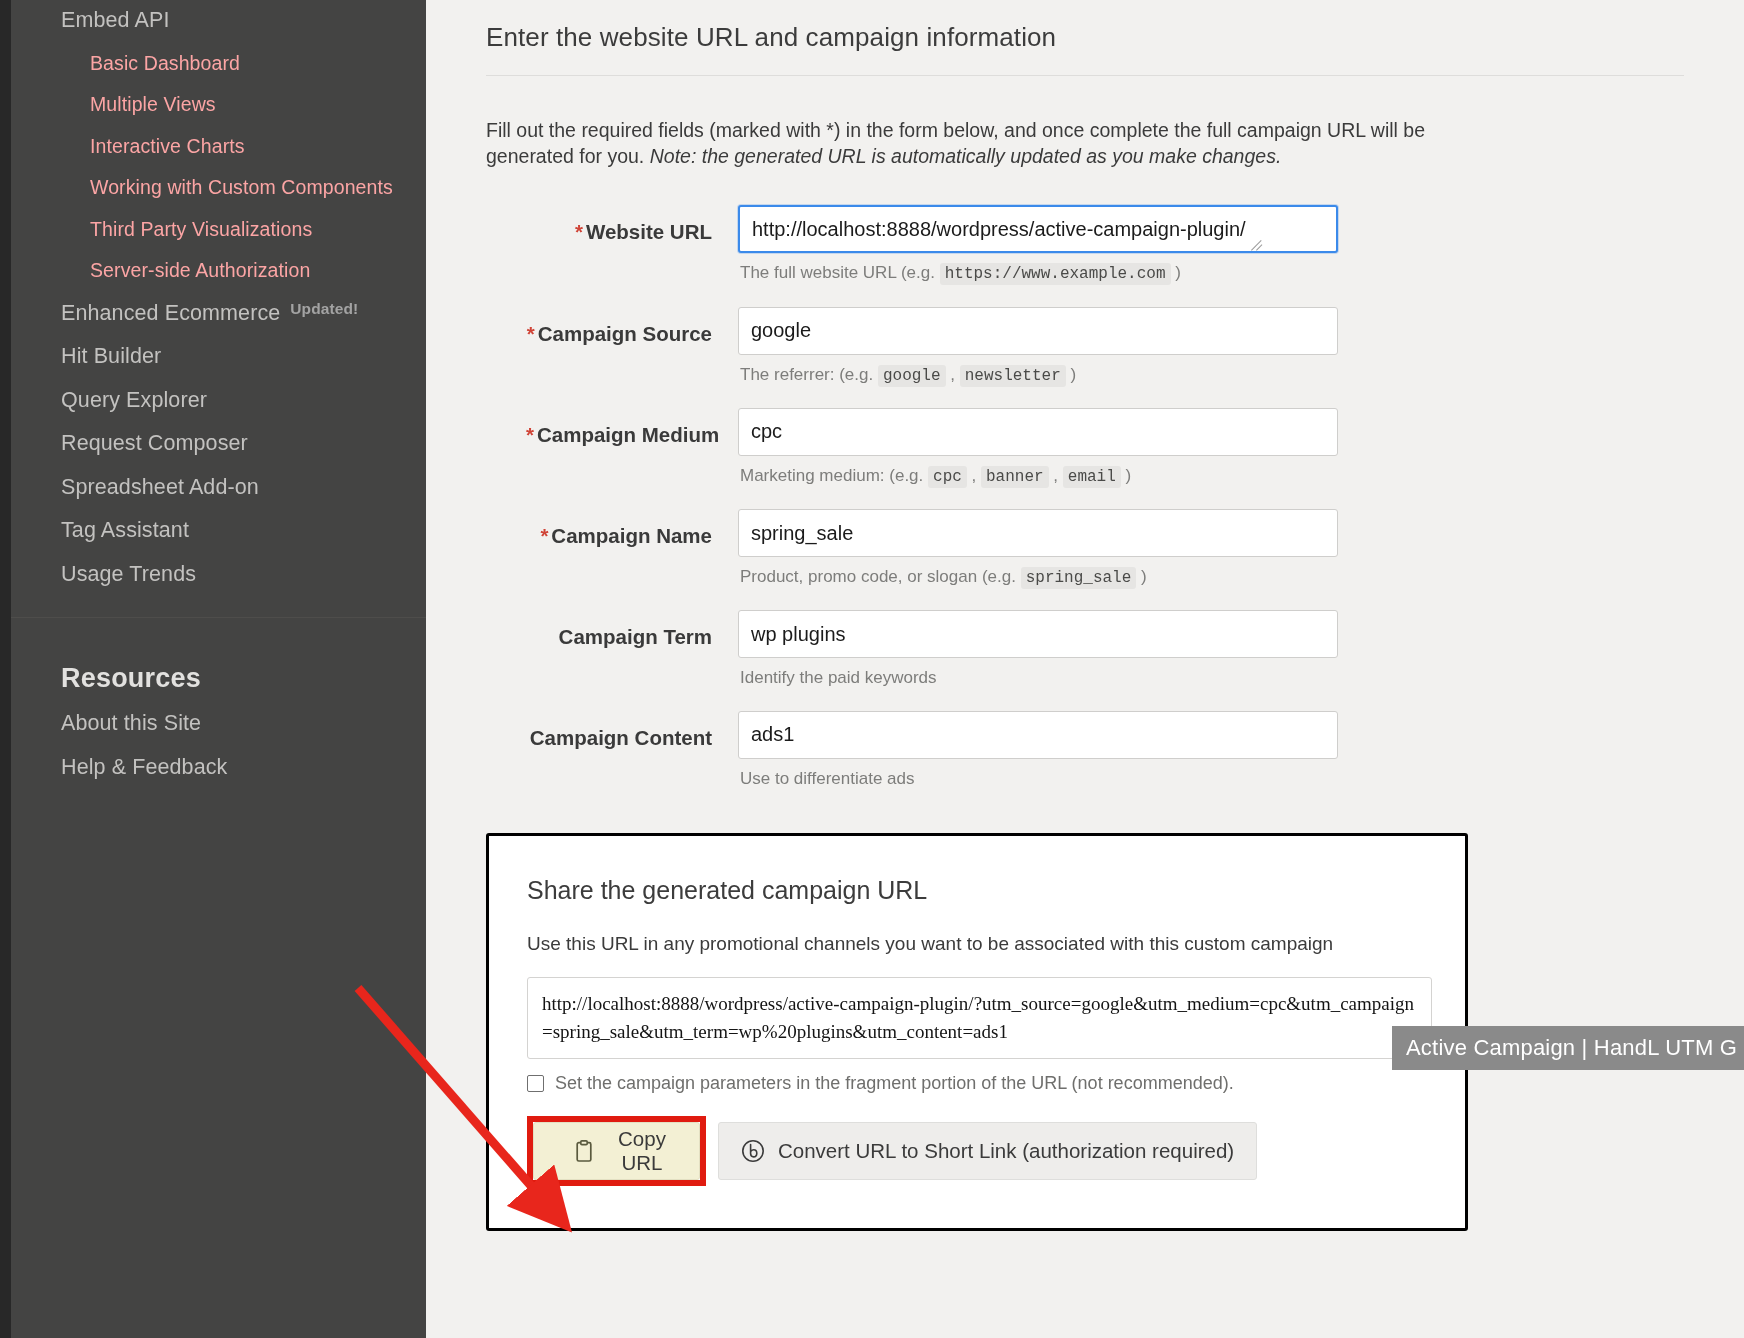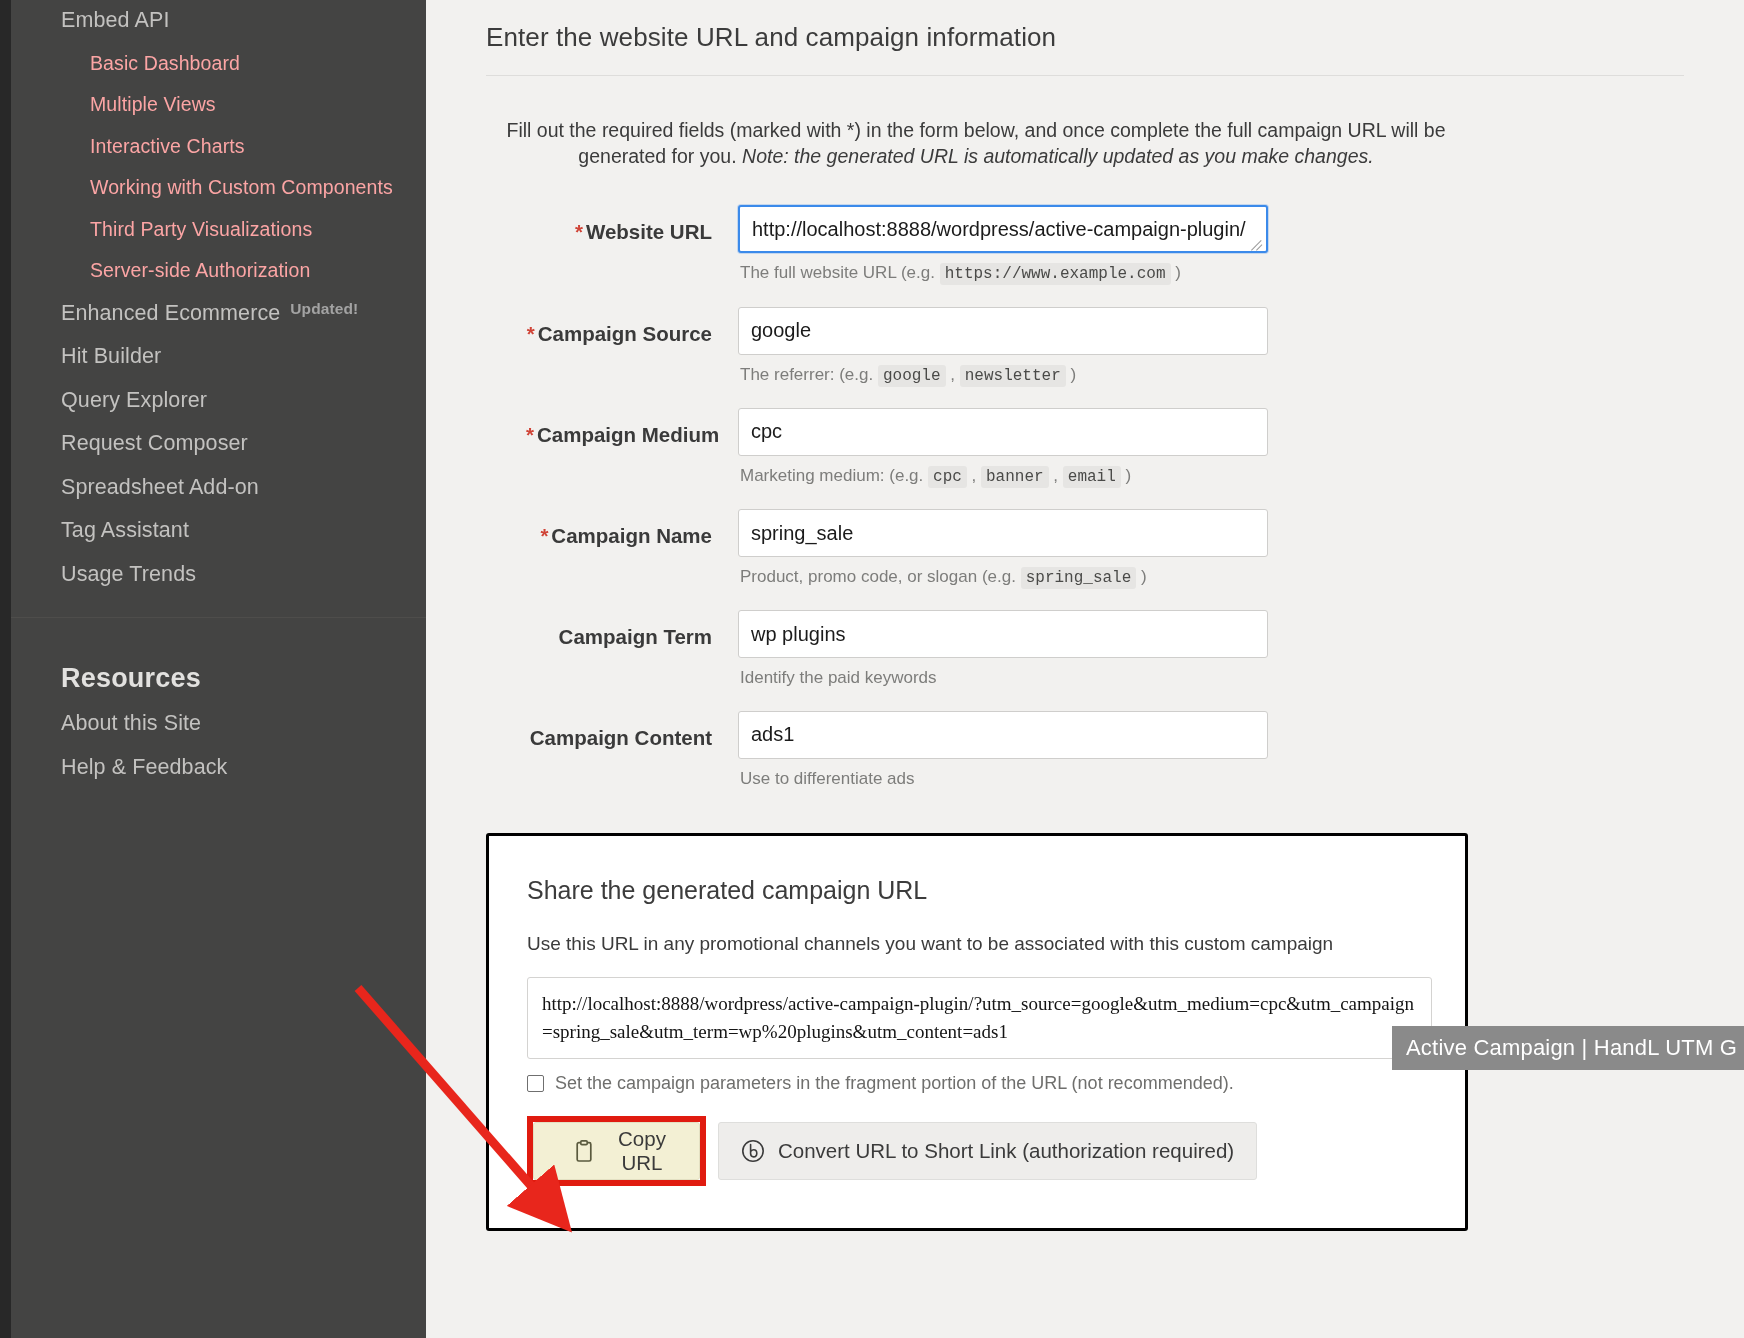--- a/index.html
+++ b/index.html
@@ -79,21 +79,20 @@
     letter-spacing: .1px;
   }
   .title-rule { height: 1px; background: #dedddb; margin: 0 0 42px 0; }
 
   p.intro {
     font-size: 19.5px;
     color: #3b3b3b;
     margin: 0 0 36px 0;
     line-height: 1.32;
     max-width: 980px;
-    text-align: center;
   }
   p.intro em { font-style: italic; }
 
   
   .field-row {
     display: flex;
     align-items: flex-start;
     margin-bottom: 0;
     margin-left: 40px;
   }
@@ -107,21 +106,21 @@
     color: #3a3a3a;
     line-height: 1;
     padding-top: 17px;
     white-space: nowrap;
   }
   .req { color: #d04437; font-weight: bold; margin-right: 3px; }
 
   .field-col { flex: 0 0 530px; }
 
   .txt-input {
-    width: 530px;
+    width: 600px;
     height: 48px;
     border: 1px solid #cfcecc;
     border-radius: 3px;
     background: #fff;
     font-size: 20px;
     font-family: "Liberation Sans", sans-serif;
     color: #1b1b1b;
     padding: 0 12px;
     outline: none;
     display: block;

